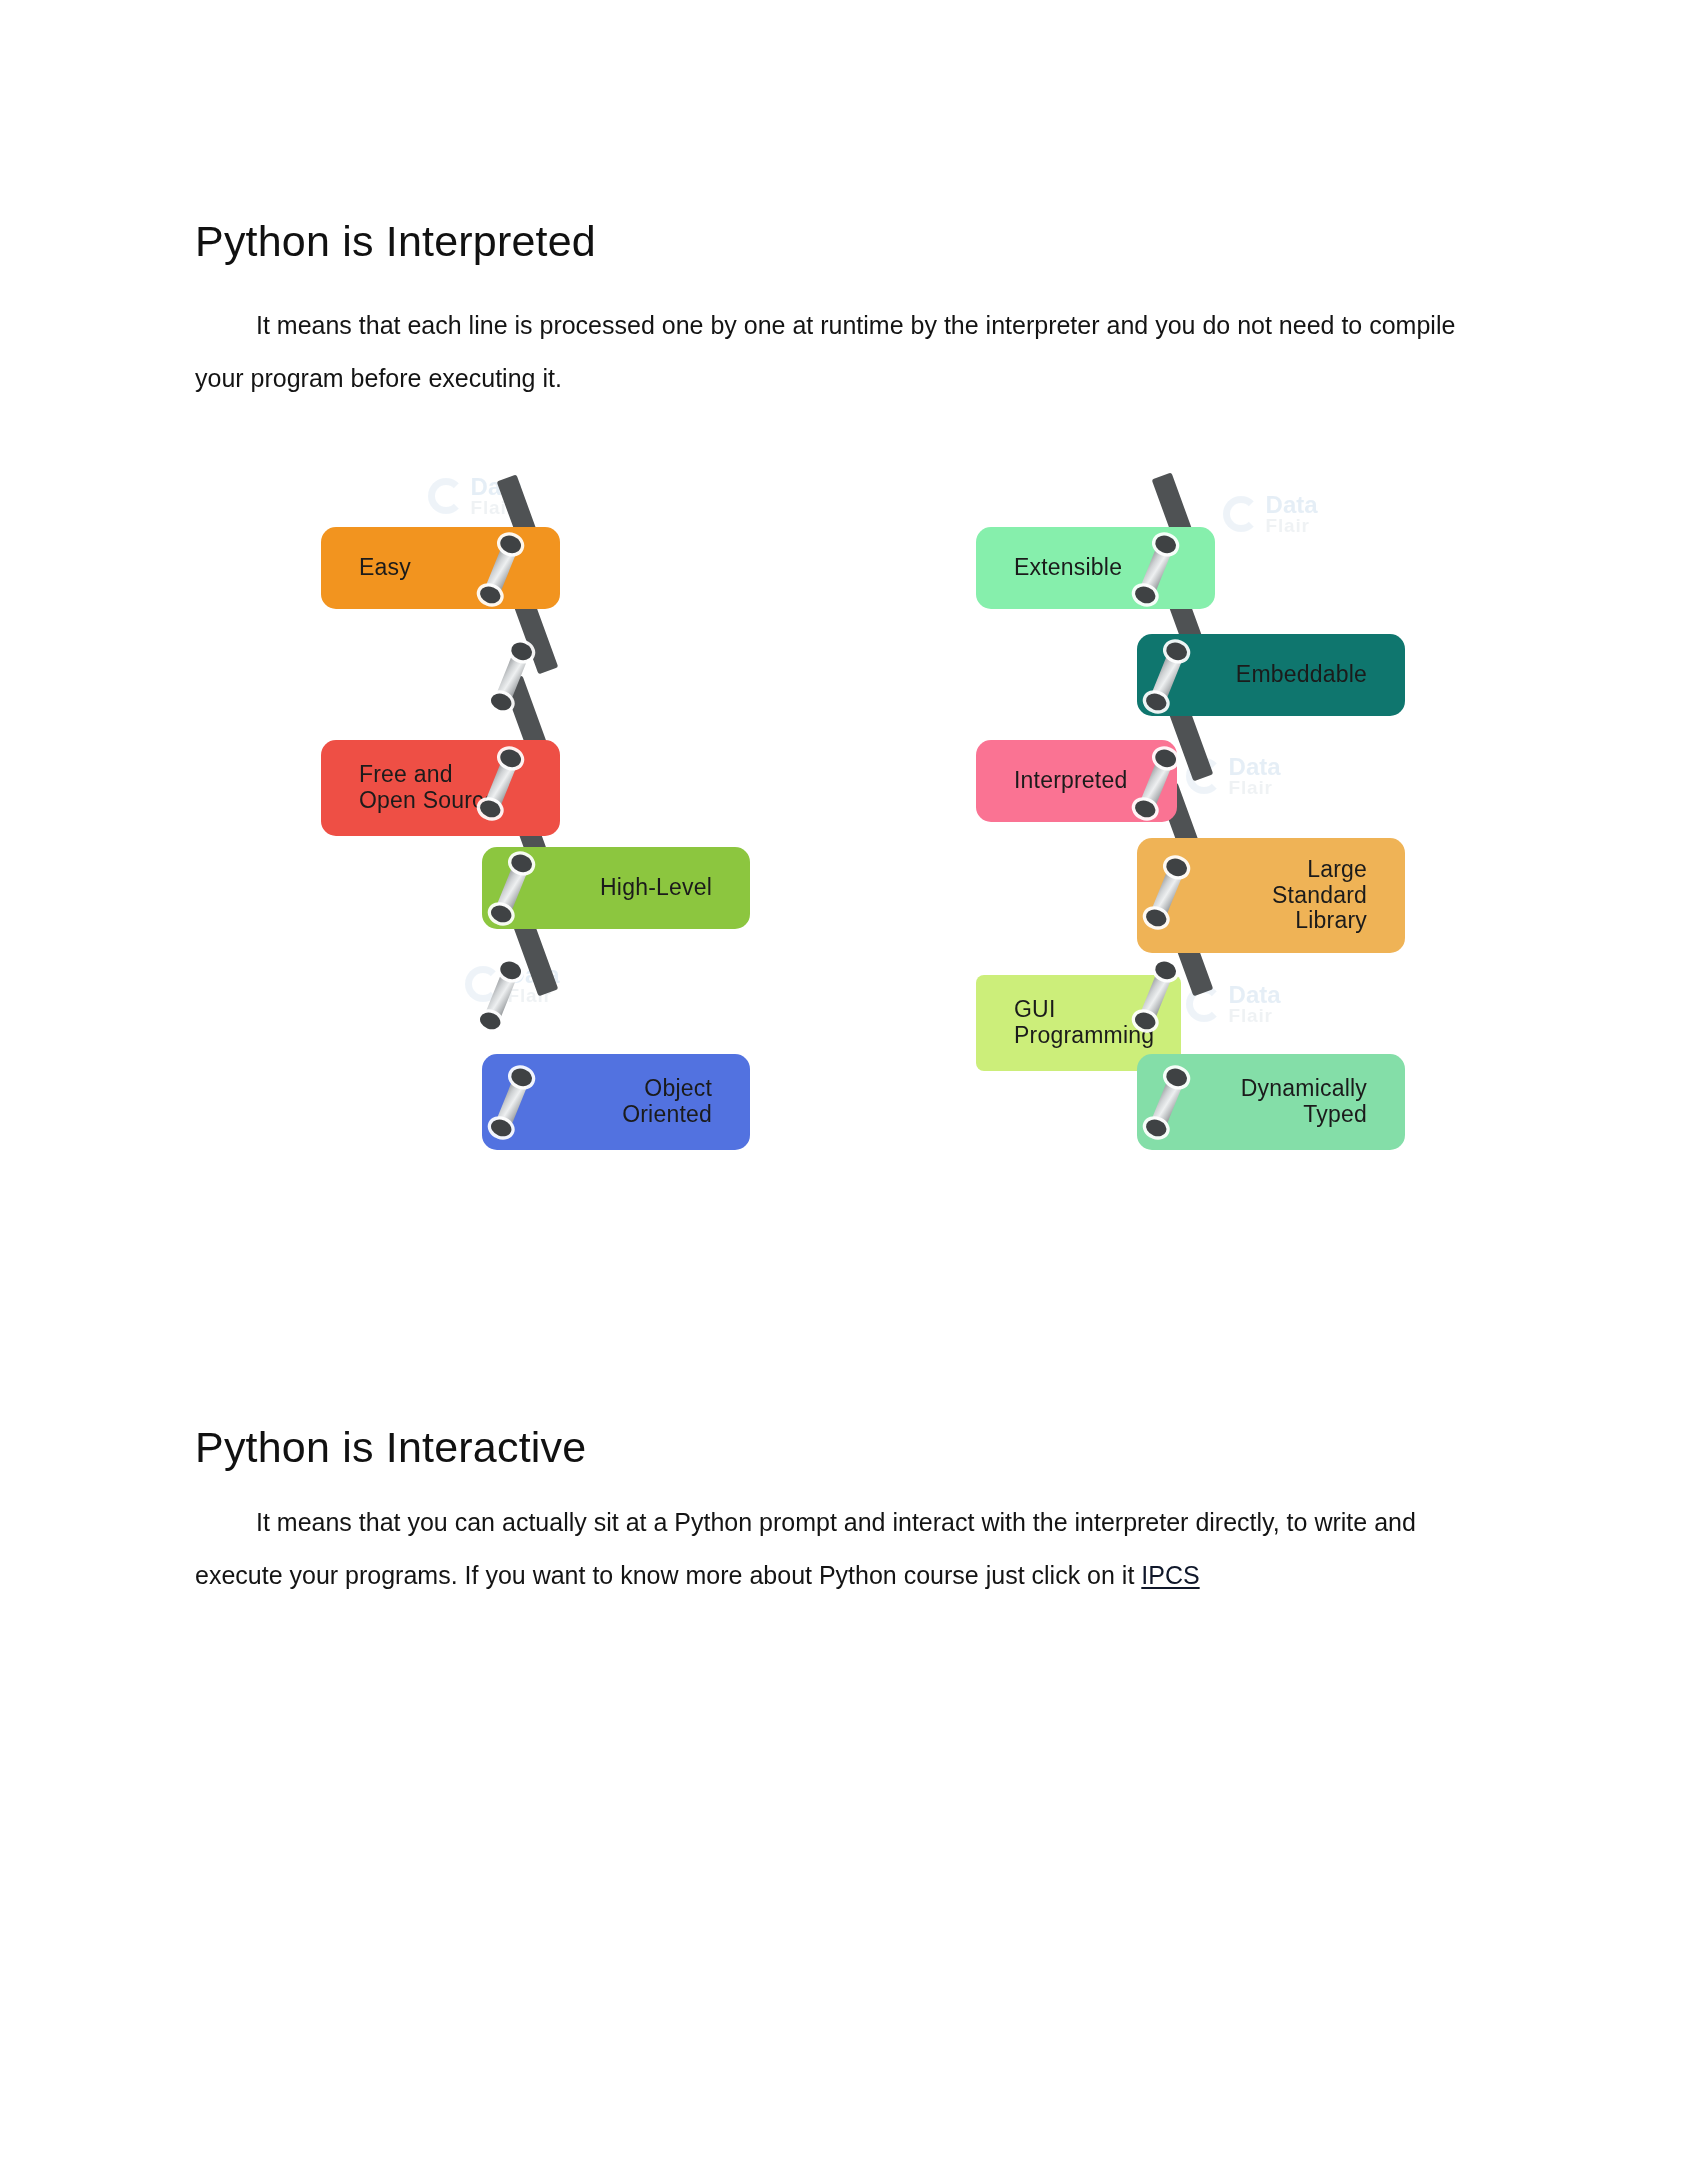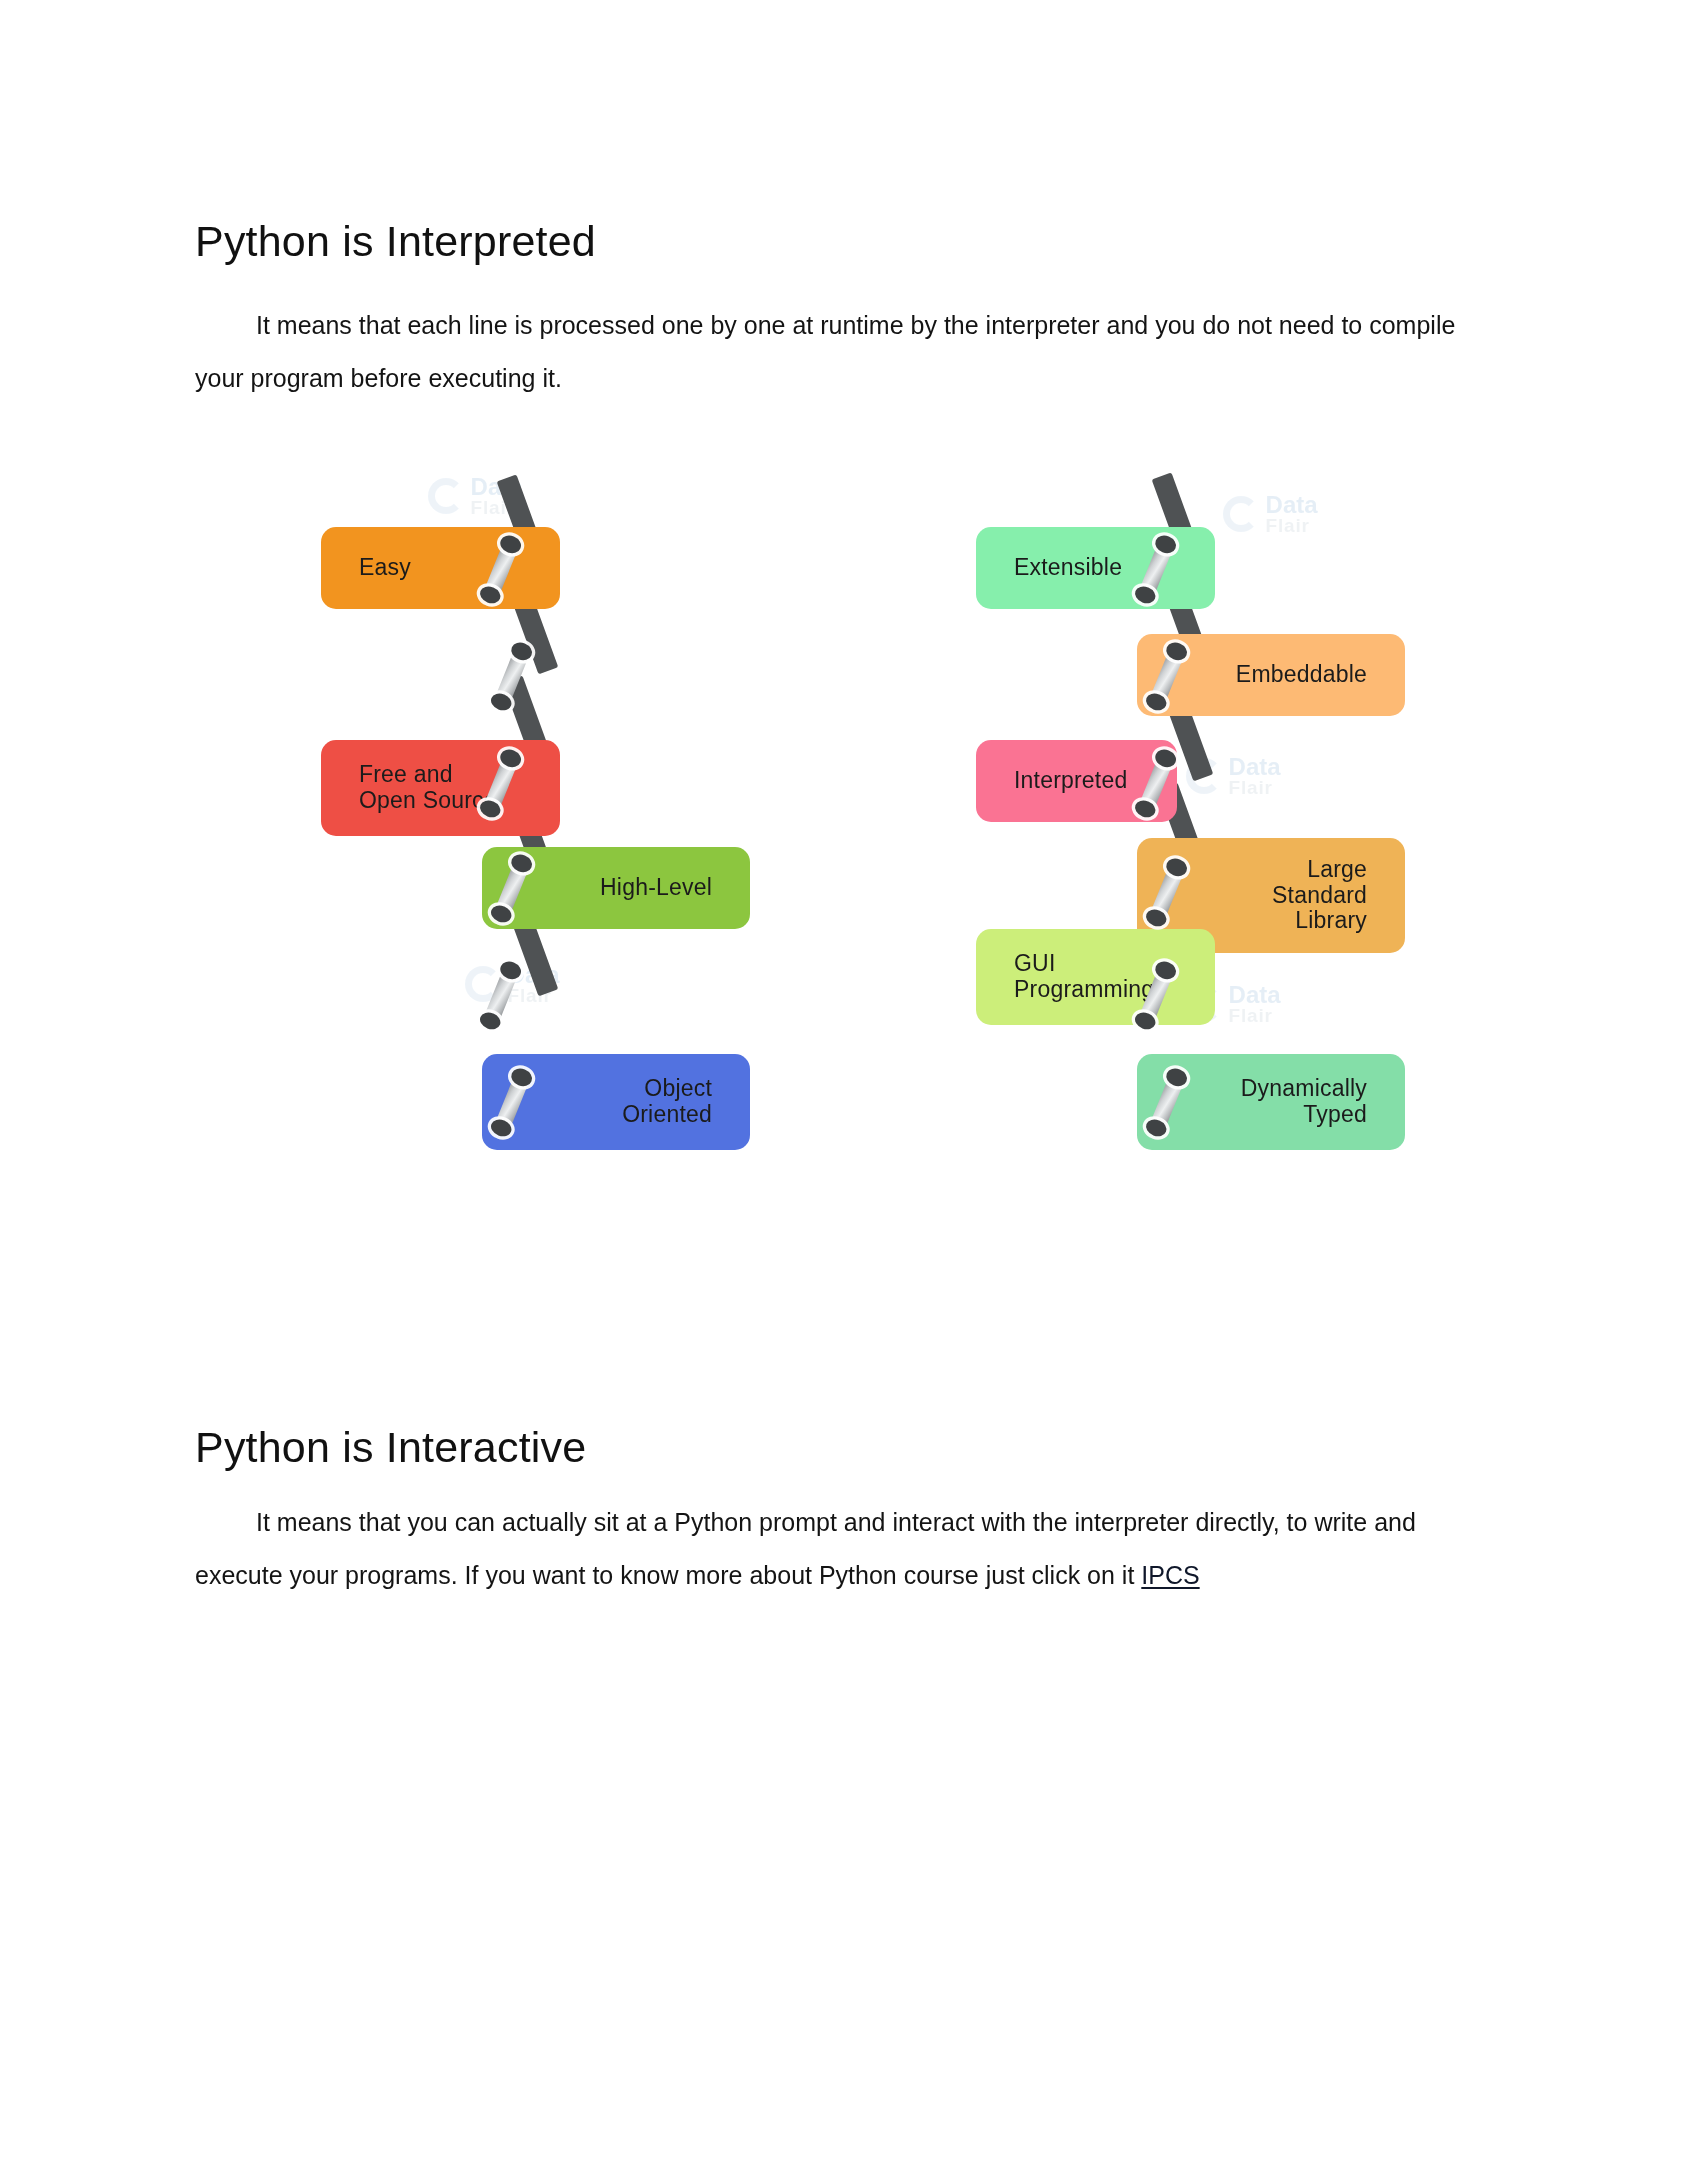--- a/index.html
+++ b/index.html
@@ -278,21 +278,21 @@
 
       <div class="tag text-left" style="left:0px; top:33px; width:239px; background:#86efac; z-index:2;">
         <span class="tag-label">Extensible</span>
       </div>
       <div class="rivet" style="left:169px; top:40px;">
         <span class="bar"></span>
         <span class="hole top"></span>
         <span class="hole bottom"></span>
       </div>
 
-      <div class="tag text-right" style="left:161px; top:140px; width:268px; background:#fdba74; z-index:2;">
+      <div class="tag text-right" style="left:161px; top:140px; width:268px; background:#0f766e; z-index:2;">
         <span class="tag-label">Embeddable</span>
       </div>
       <div class="rivet" style="left:180px; top:147px;">
         <span class="bar"></span>
         <span class="hole top"></span>
         <span class="hole bottom"></span>
       </div>
 
       <div class="tag text-left" style="left:0px; top:246px; width:201px; background:#FA7393; z-index:2;">
         <span class="tag-label">Interpreted</span>
@@ -307,21 +307,21 @@
         <span class="tag-label">Large
 Standard
 Library</span>
       </div>
       <div class="rivet" style="left:180px; top:363px;">
         <span class="bar"></span>
         <span class="hole top"></span>
         <span class="hole bottom"></span>
       </div>
 
-      <div class="tag text-left tall" style="left:0px; top:435px; width:239px; background:#CCEE7A; z-index:2;">
+      <div class="tag text-left tall" style="left:0px; top:481px; width:205px; background:#CCEE7A; z-index:2;border-radius:8px;">
         <span class="tag-label">GUI
 Programming</span>
       </div>
       <div class="rivet" style="left:169px; top:466px;">
         <span class="bar"></span>
         <span class="hole top"></span>
         <span class="hole bottom"></span>
       </div>
 
       <div class="tag text-right tall" style="left:161px; top:560px; width:268px; background:#84DEA8; z-index:2;">

